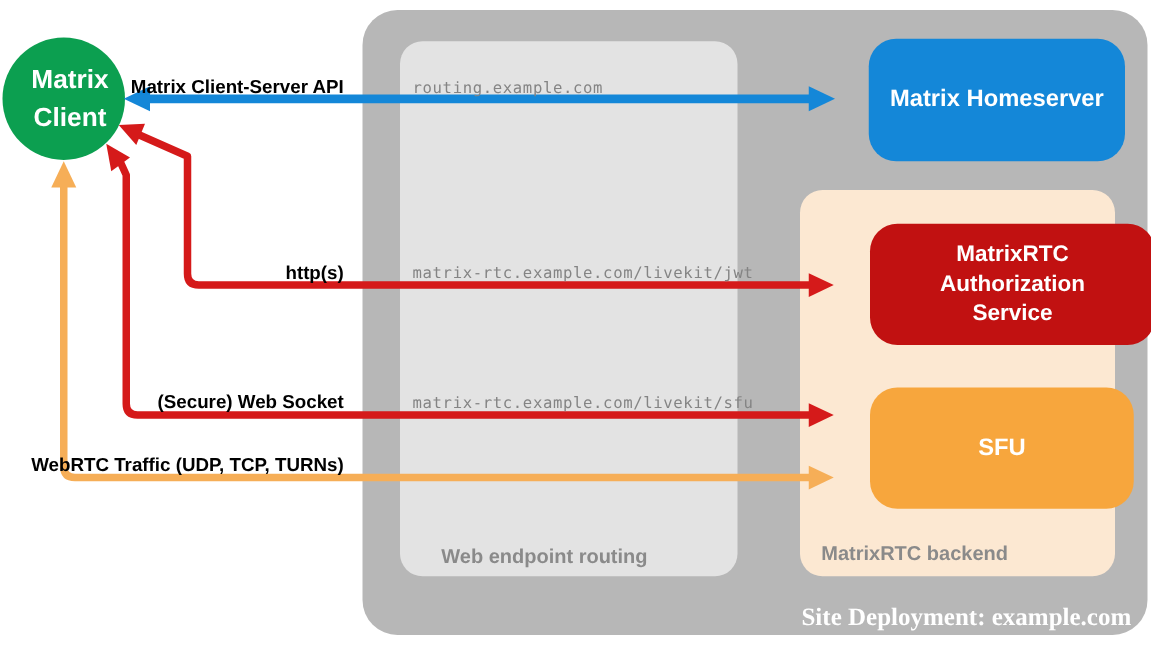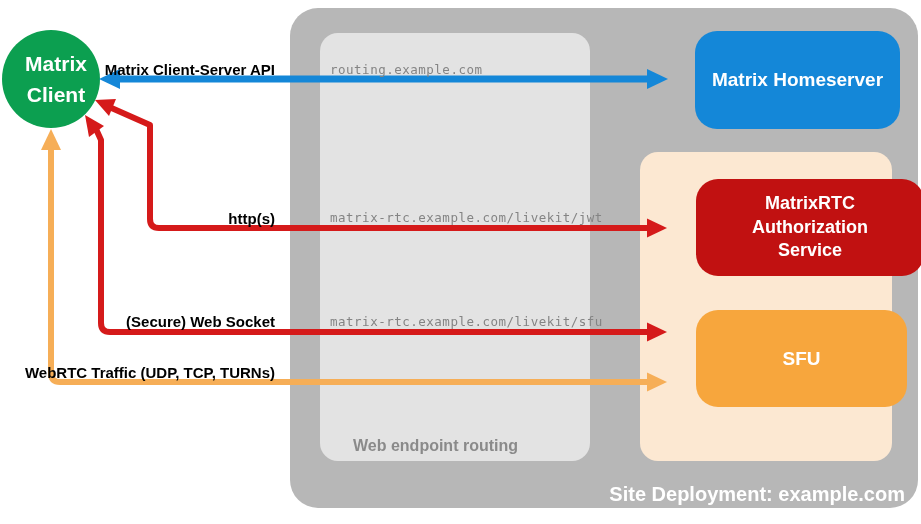--- a/index.html
+++ b/index.html
@@ -22,21 +22,21 @@
   .client-circle{left:2px;top:30px;width:98px;height:98px;background:#0c9f50;border-radius:50%;
         display:flex;align-items:center;justify-content:center;text-align:center;
         color:#fff;font-weight:bold;font-size:21px;line-height:1.5;}
   .client-circle .wrap{width:72px;margin-left:10px;}
   
   .conn-label{color:#000000;font-weight:bold;font-size:15px;white-space:nowrap;text-align:right;}
   .route-text{color:#848484;font-family:"DejaVu Sans Mono", monospace;font-size:12.5px;
         letter-spacing:0.5px;white-space:nowrap;}
   
   .container-label{color:#8a8a8a;font-weight:bold;font-size:16px;white-space:nowrap;}
-  .site-label{color:#ffffff;font-weight:bold;font-size:20px;white-space:nowrap;text-align:right;}
+  .site-label{color:#ffffff;font-weight:bold;font-size:20px;white-space:nowrap;text-align:right;font-family:Liberation Serif, serif;}
   svg.arrows{position:absolute;left:0;top:0;pointer-events:none;}
 </style>
 </head>
 <body>
 
 <div class="canvas">
 
   <div class="abs site-box"></div>
 
   <div class="abs routing-box"></div>
@@ -89,15 +89,16 @@
   <div class="abs conn-label" style="right:646px;top:61px;">Matrix Client-Server API</div>
   <div class="abs conn-label" style="right:646px;top:210px;">http(s)</div>
   <div class="abs conn-label" style="right:646px;top:313px;">(Secure) Web Socket</div>
   <div class="abs conn-label" style="right:646px;top:364px;">WebRTC Traffic (UDP, TCP, TURNs)</div>
 
   <div class="abs route-text" style="left:330px;top:62px;">routing.example.com</div>
   <div class="abs route-text" style="left:330px;top:210px;">matrix-rtc.example.com/livekit/jwt</div>
   <div class="abs route-text" style="left:330px;top:314px;">matrix-rtc.example.com/livekit/sfu</div>
 
   <div class="abs container-label" style="left:353px;top:437px;">Web endpoint routing</div>
+  <div class="abs container-label" style="left:657px;top:435px;">MatrixRTC backend</div>
   <div class="abs site-label" style="right:16px;top:483px;">Site Deployment: example.com</div>
 
 </div>
 
 </body></html>

